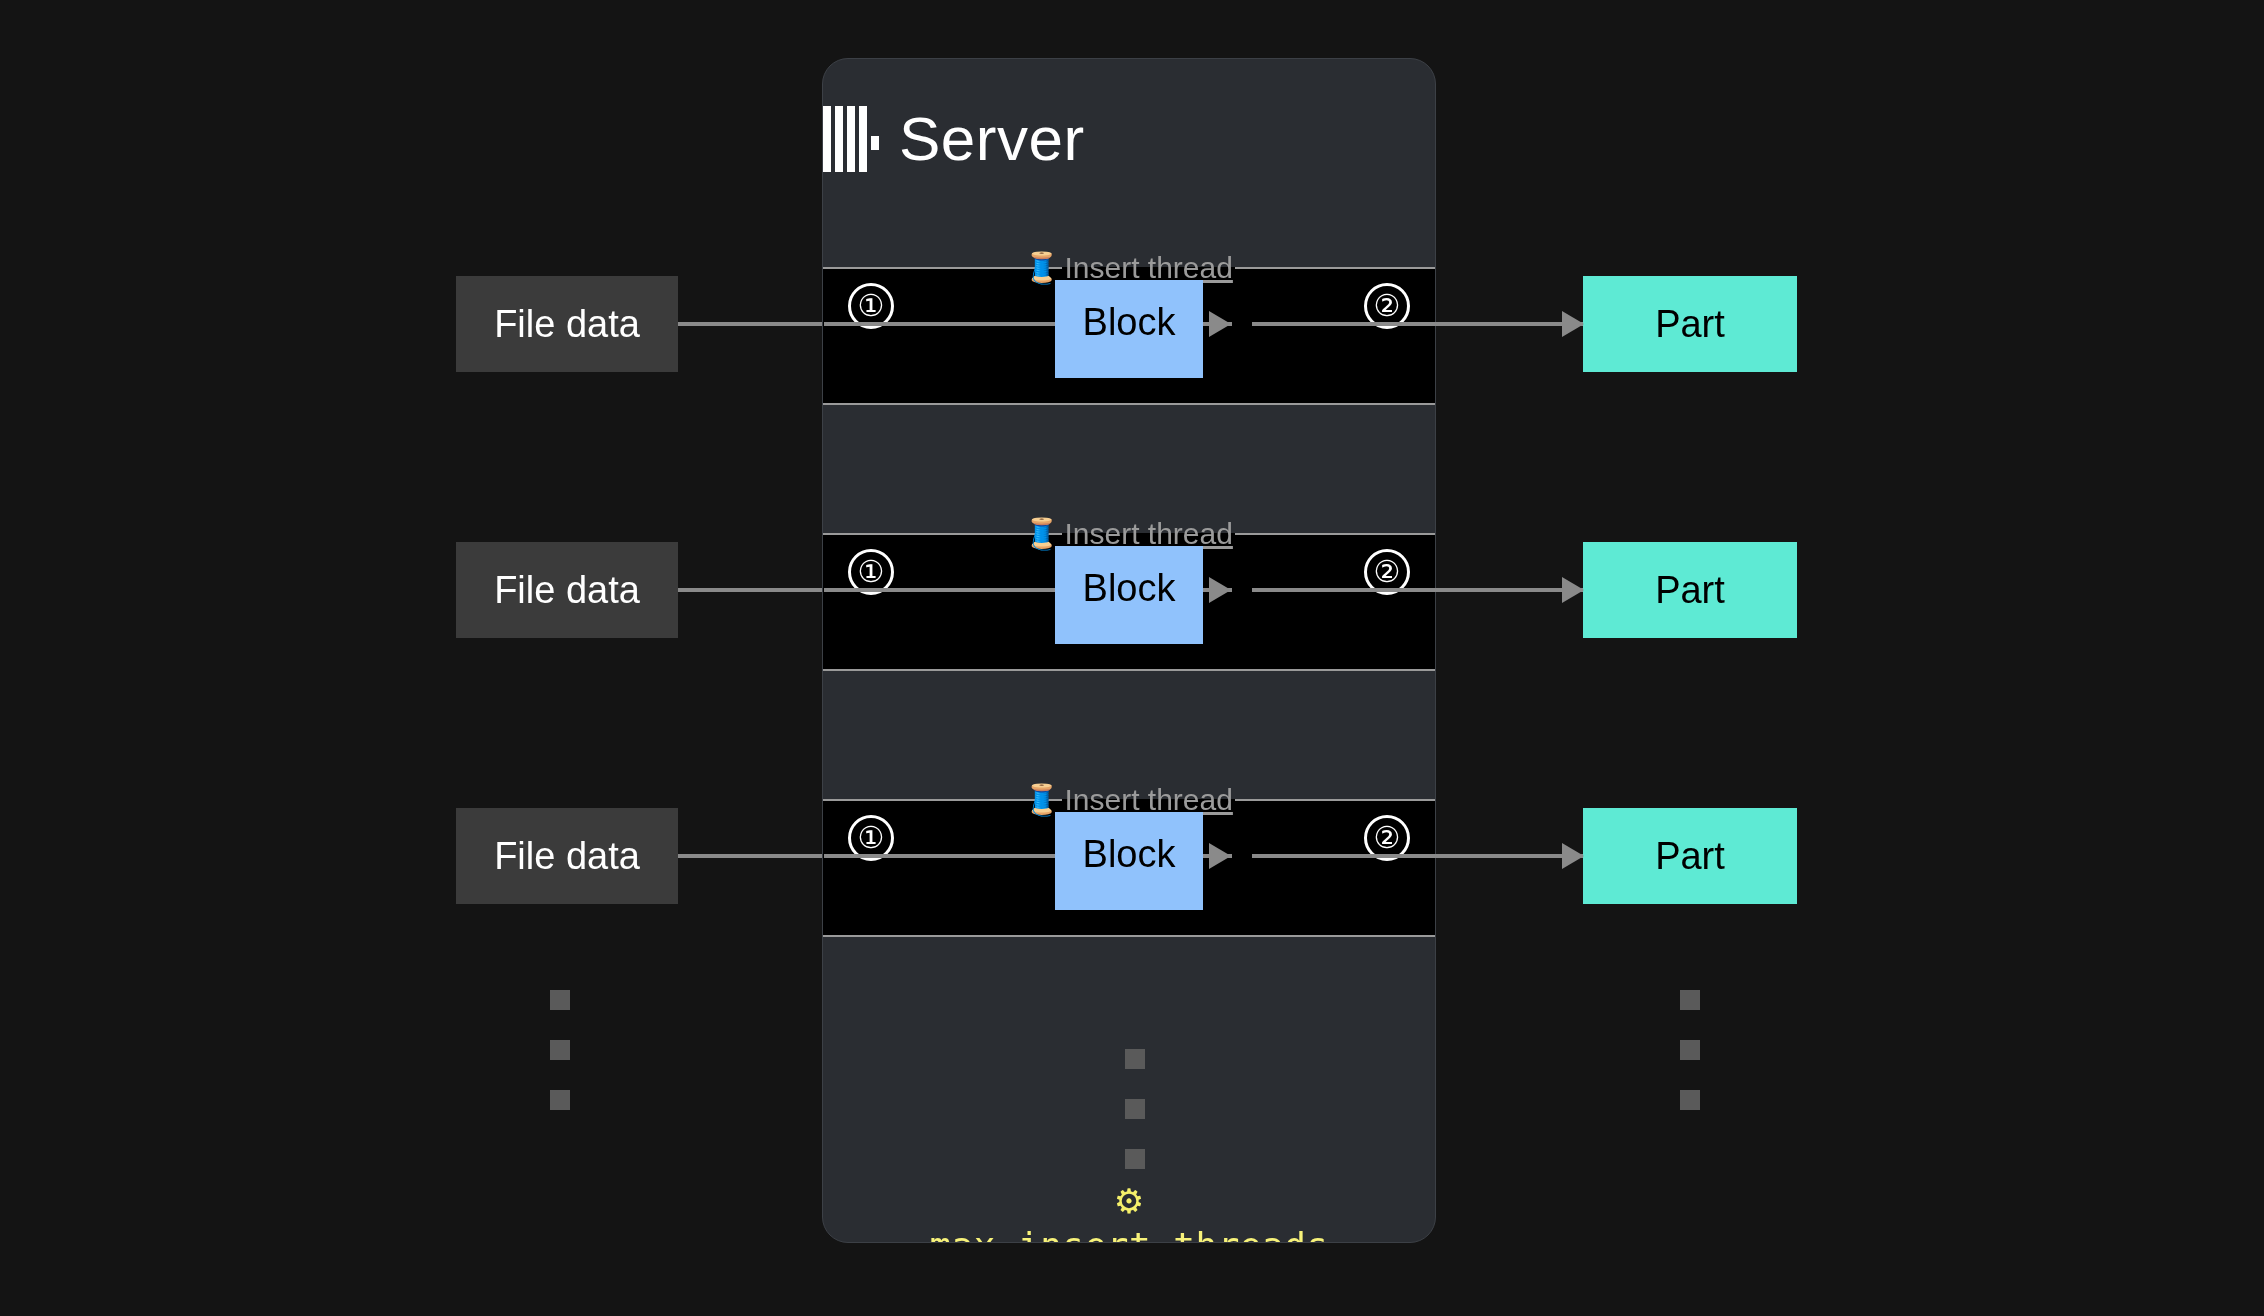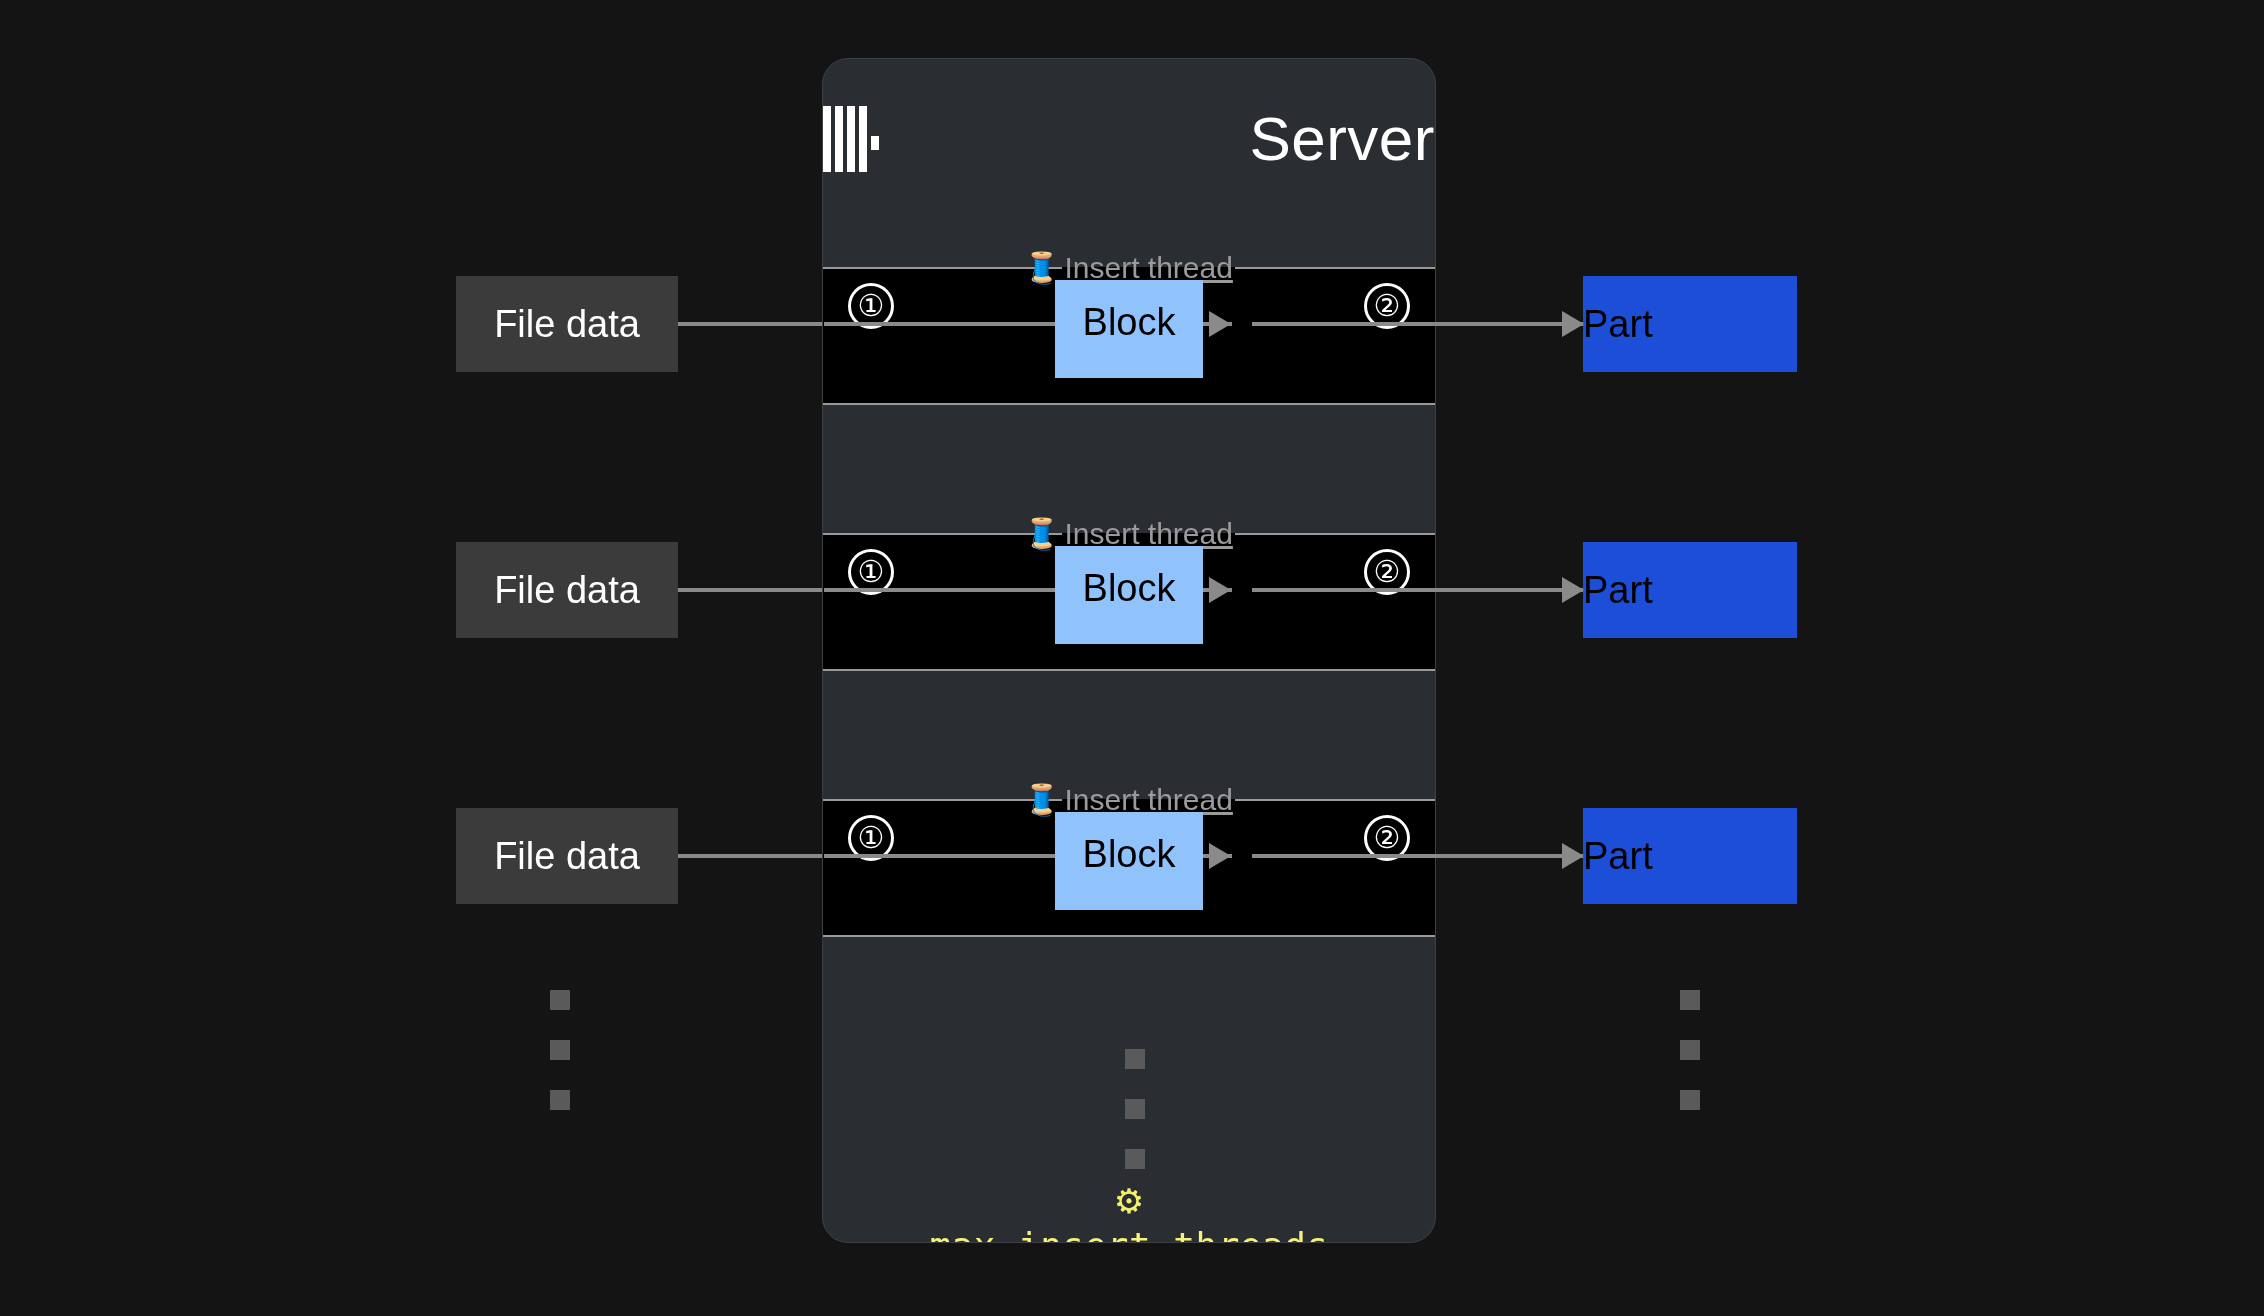--- a/index.html
+++ b/index.html
@@ -38,21 +38,21 @@
   }
 
   .server-header {
     position: absolute;
     left: 0;
     top: 0;
     width: 100%;
     height: 160px;
     display: flex;
     align-items: center;
-    justify-content: space-between;
+    justify-content: flex-start;
     gap: 22px;
   }
 
   .ch-logo {
     width: 54px;
     height: 66px;
     position: relative;
     flex: none;
   }
   .ch-logo i {
@@ -196,23 +196,24 @@
     align-items: center;
     justify-content: center;
     color: #ffffff;
     font-size: 38px;
     line-height: 1;
   }
   .part-box {
     position: absolute;
     width: 214px;
     height: 96px;
-    background: #1d4ed8;
-    display: flex;
-    align-items: center;
+    background: #5eead4;
+    display: flex;
+    align-items: center;
+    justify-content: center;
     color: #000000;
     font-size: 38px;
     line-height: 1;
   }
 
   
   .dots {
     position: absolute;
     width: 20px;
     display: flex;

